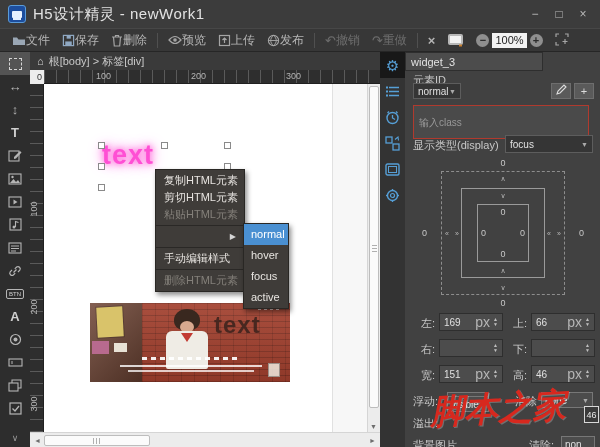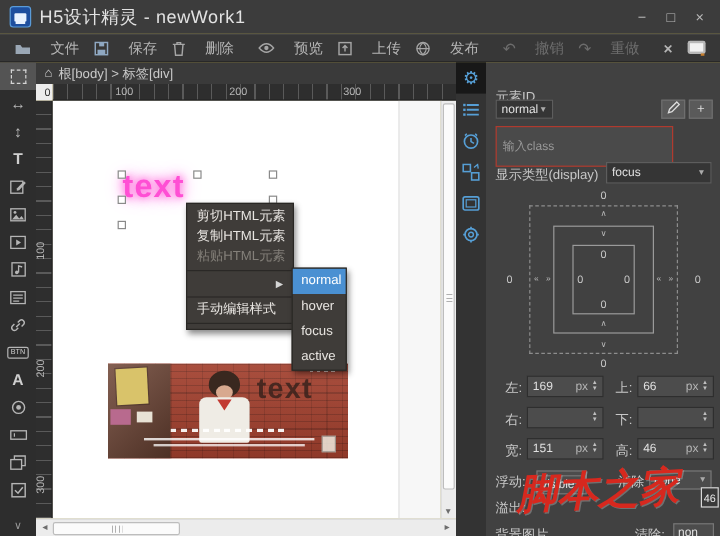--- a/index.html
+++ b/index.html
@@ -1,28 +1,28 @@
 <!DOCTYPE html>
 <html><head>
 <meta charset="utf-8">
 <style>
 *{margin:0;padding:0;box-sizing:border-box}
 html,body{width:600px;height:447px;overflow:hidden}
 body{font-family:"Liberation Sans",sans-serif;background:#2b2b2b}
-#app{position:relative;width:600px;height:447px;background:#fde047;color:#c5c5c5;font-size:12px;overflow:hidden}
+#app{position:relative;width:600px;height:447px;background:#86efac;color:#c5c5c5;font-size:12px;overflow:hidden}
 .abs{position:absolute}
 
 #titlebar{left:0;top:0;width:600px;height:28px;background:#3c3c3c;display:flex;align-items:center;padding:0 8px}
 #appicon{width:18px;height:18px;background:#1d4e9e;border:1px solid #5a9bd8;border-radius:3px;display:flex;align-items:center;justify-content:center;margin-right:7px}
 #appicon .scr{width:10px;height:7px;background:#e8f2ff;border-radius:1px;box-shadow:0 3px 0 -1px #e8f2ff}
 #wintitle{font-size:15px;color:#e2e2e2;letter-spacing:.5px}
 .winbtn{width:18px;height:16px;color:#b8b8b8;font-size:12px;text-align:center;line-height:16px;margin-left:6px}
 
 #toolbar{left:0;top:28px;width:600px;height:24px;background:#373737;border-top:1px solid #474747;border-bottom:1px solid #262626;display:flex;align-items:center;padding:0 6px}
-.tbtn{display:flex;align-items:center;gap:16px;padding:3px 6px;color:#b5b5b5;font-size:12px;white-space:nowrap}
+.tbtn{display:flex;align-items:center;gap:0;padding:3px 6px;color:#b5b5b5;font-size:12px;white-space:nowrap}
 .tbtn svg{display:block}
 .dim{opacity:.42}
 .vsep{width:1px;height:15px;background:#505050;margin:0 4px}
 .zoomc{width:13px;height:13px;border-radius:50%;background:#8f8f8f;color:#2b2b2b;font-weight:bold;font-size:11px;line-height:12px;text-align:center}
 #zoomlevel{background:#f2f2f2;color:#1e1e1e;font-size:11px;padding:0 3px;line-height:15px;margin:0 3px}
 
 #leftstrip{left:0;top:52px;width:30px;height:395px;background:#2d2d2d;display:flex;flex-direction:column;align-items:center}
 .ltool{width:30px;height:23px;display:flex;align-items:center;justify-content:center;color:#b5b5b5}
 .ltool.active{background:#545454}
 .ltool .marq{width:13px;height:12px;border:1px dashed #d5d5d5}
@@ -96,33 +96,33 @@
 .rtool{width:25px;height:26px;display:flex;align-items:center;justify-content:center;color:#569fd6}
 .rtool.active{background:#181818}
 .rtool .gearglyph{font-size:15px;line-height:15px;color:#569fd6}
 
 #panel{left:405px;top:52px;width:195px;height:395px;background:#414141;font-size:11px;color:#c8c8c8}
 .plbl{position:absolute;color:#c8c8c8;font-size:11px}
 #idinput{left:50px;top:6px;width:138px;height:19px;background:#4c4c4c;border:1px solid #2e2e2e;color:#e2e2e2;font-size:11px;padding:0 5px;font-family:"Liberation Sans",sans-serif}
 .drop{position:absolute;background:#353535;border:1px solid #5d5d5d;color:#e0e0e0;display:flex;align-items:center;padding:0 4px;font-size:10px}
 .drop .car{margin-left:auto;font-size:7px;color:#aaa}
 .sqbtn{position:absolute;width:20px;height:16px;background:#5a5a5a;border:1px solid #6e6e6e;color:#ddd;text-align:center;line-height:15px;font-size:11px}
-#classinput{left:8px;top:53px;width:148px;height:21px;background:#4a4a4a;border:1px solid #b03a2e;color:#9a9a9a;font-size:10px;padding:16px 5px;font-family:"Liberation Sans",sans-serif}
+#classinput{left:8px;top:53px;width:176px;height:21px;background:#4a4a4a;border:1px solid #b03a2e;color:#9a9a9a;font-size:10px;padding:16px 5px;font-family:"Liberation Sans",sans-serif}
 #classinput::placeholder{color:#999}
 
 #bm{position:absolute;left:10px;top:106px;width:176px;height:150px;font-size:9px;color:#c0c0c0}
 #bm .bx{position:absolute}
 #bm .outer{left:26px;top:13px;right:26px;bottom:13px;border:1px dashed #8d8d8d}
 #bm .mid{left:46px;top:30px;right:46px;bottom:30px;border:1px solid #9a9a9a}
 #bm .inner{left:62px;top:46px;right:62px;bottom:46px;border:1px solid #9a9a9a}
 #bm .v{position:absolute;font-size:9px;color:#c8c8c8}
 #bm .ch{position:absolute;font-size:7px;color:#b8b8b8;line-height:7px}
 
 .numbox{position:absolute;width:64px;height:18px;background:#4c4c4c;border:1px solid #2e2e2e;display:flex;align-items:center;padding:0 4px;font-size:10px;color:#e0e0e0}
-.numbox .unit{margin-left:auto;margin-right:3px;color:#b5b5b5;font-size:10px}
+.numbox .unit{margin-left:auto;margin-right:3px;color:#b5b5b5;font-size:14px}
 .stp{display:flex;flex-direction:column;font-size:5px;line-height:5px;color:#c0c0c0}
 .selbox{position:absolute;height:16px;background:#4c4c4c;border:1px solid #777;display:flex;align-items:center;padding:0 3px;font-size:10px;color:#e0e0e0}
 #badge46{position:absolute;left:179px;top:354px;width:15px;height:17px;border:1px solid #d8d8d8;background:#3a3a3a;color:#e8e8e8;font-size:9px;text-align:center;line-height:16px}
 
 #wm{position:absolute;left:425px;top:388px;width:175px;height:59px;pointer-events:none;z-index:9}
 #wm .l1{position:absolute;left:5px;top:-2px;font-family:"Liberation Serif",serif;font-style:italic;font-weight:bold;font-size:34px;color:#d7281e;transform:rotate(-3deg);white-space:nowrap;text-shadow:1px 1px 0 rgba(255,255,255,.25)}
 #wm .l2{position:absolute;left:13px;top:32px;font-weight:bold;font-size:15px;letter-spacing:4px;color:#d7281e;white-space:nowrap;text-shadow:0 0 2px rgba(255,255,255,.5)}
 svg{flex:none}
 </style>
 </head>
@@ -344,30 +344,31 @@
         <div class="ph scarf"></div>
         <div class="ph corner"></div>
         <div class="ph overlay-text">text</div>
         <div class="ph cap1"></div>
         <div class="ph cap2"></div>
         <div class="ph cap3"></div>
         <div class="ph stamp"></div>
       </div>
 
       <div id="ctxmenu">
+        <div class="mi">复制HTML元素</div>
         <div class="mi">剪切HTML元素</div>
-        <div class="mi">复制HTML元素</div>
         <div class="mi dis">粘贴HTML元素</div>
         <div class="msep"></div>
         <div class="mi">
           <span class="arr">▶</span>
         </div>
         <div class="msep"></div>
         <div class="mi">手动编辑样式</div>
         <div class="msep"></div>
+        <div class="mi dis">删除HTML元素</div>
       </div>
 
       <div id="submenu">
         <div class="smi sel">normal</div>
         <div class="smi">hover</div>
         <div class="smi">focus</div>
         <div class="smi">active</div>
       </div>
     </div>
 
@@ -422,20 +423,21 @@
           <circle cx="7.5" cy="7.5" r="5" fill="none" stroke="#569fd6" stroke-width="1.4"></circle>
           <circle cx="7.5" cy="7.5" r="2" fill="none" stroke="#569fd6" stroke-width="1.2"></circle>
           <path d="M7.5 1v2M7.5 12v2M1 7.5h2M12 7.5h2" stroke="#569fd6" stroke-width="1.4"></path>
         </svg>
     </div>
   </div>
 
   <div id="panel" class="abs">
 
     <span class="plbl" style="left:8px;top:21px">元素ID</span>
+    <input id="idinput" readonly="" value="widget_3" style="">
 
     <div class="drop" style="left:8px;top:31px;width:48px;height:16px">
       <span>normal</span>
         <span class="car">▼</span>
     </div>
     <div class="sqbtn" style="left:146px;top:31px">
       <svg width="11" height="11" viewBox="0 0 11 11">
           <path d="M1 10l1-3 6-6 2 2-6 6z" fill="none" stroke="#ddd" stroke-width="1.1"></path>
         </svg>
     </div>

